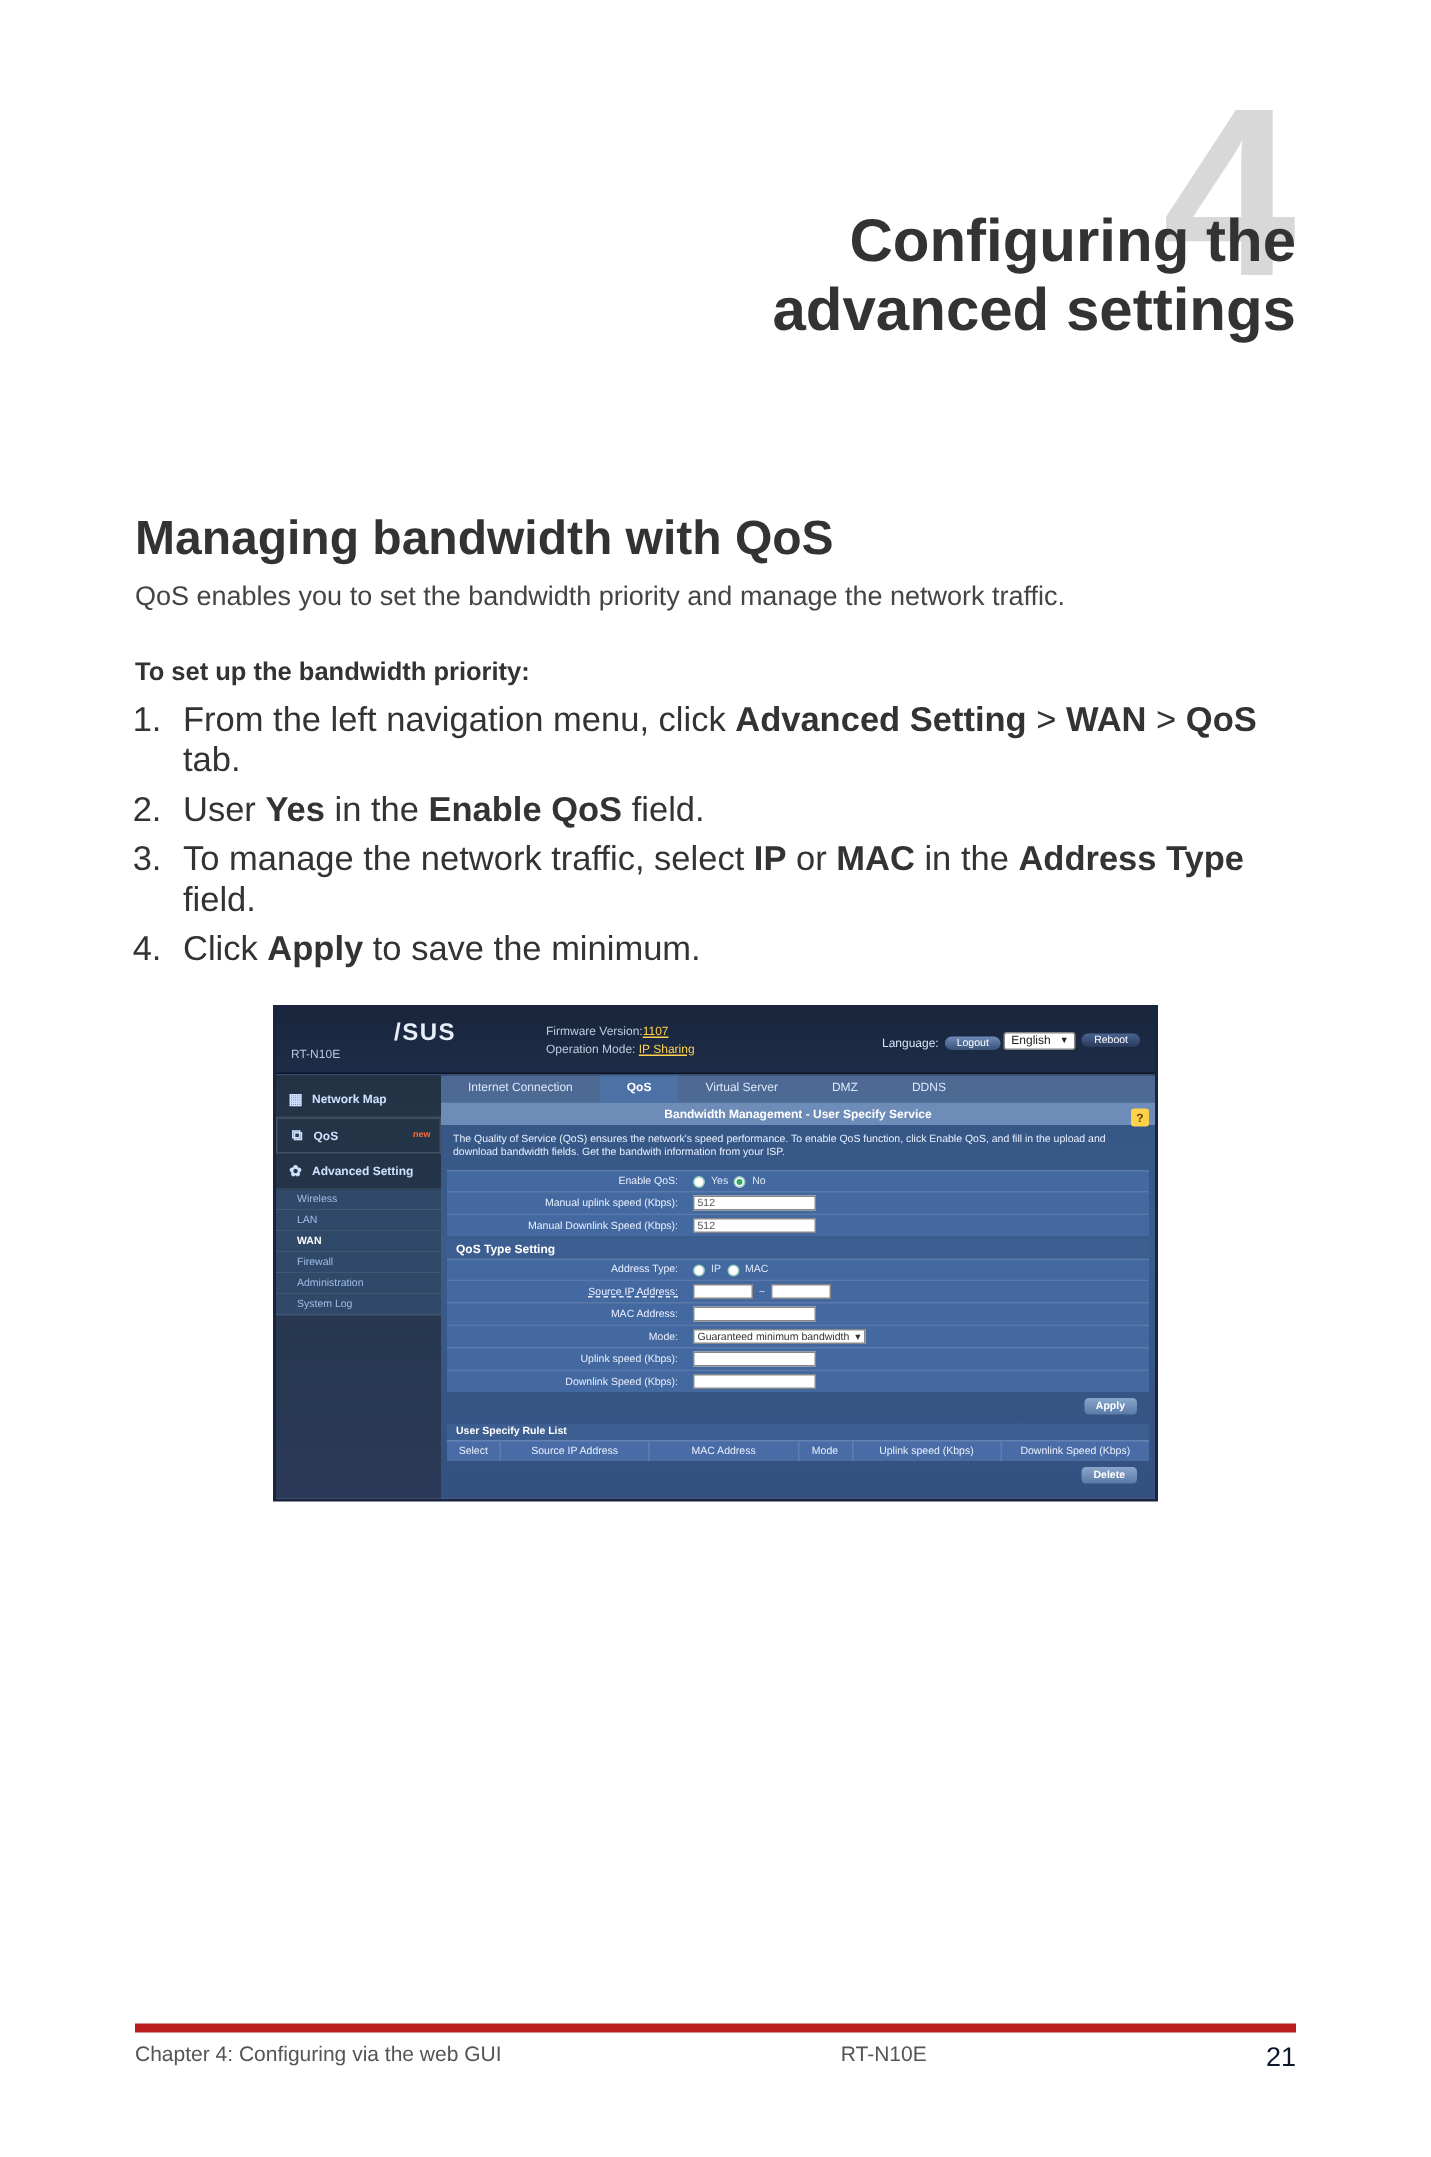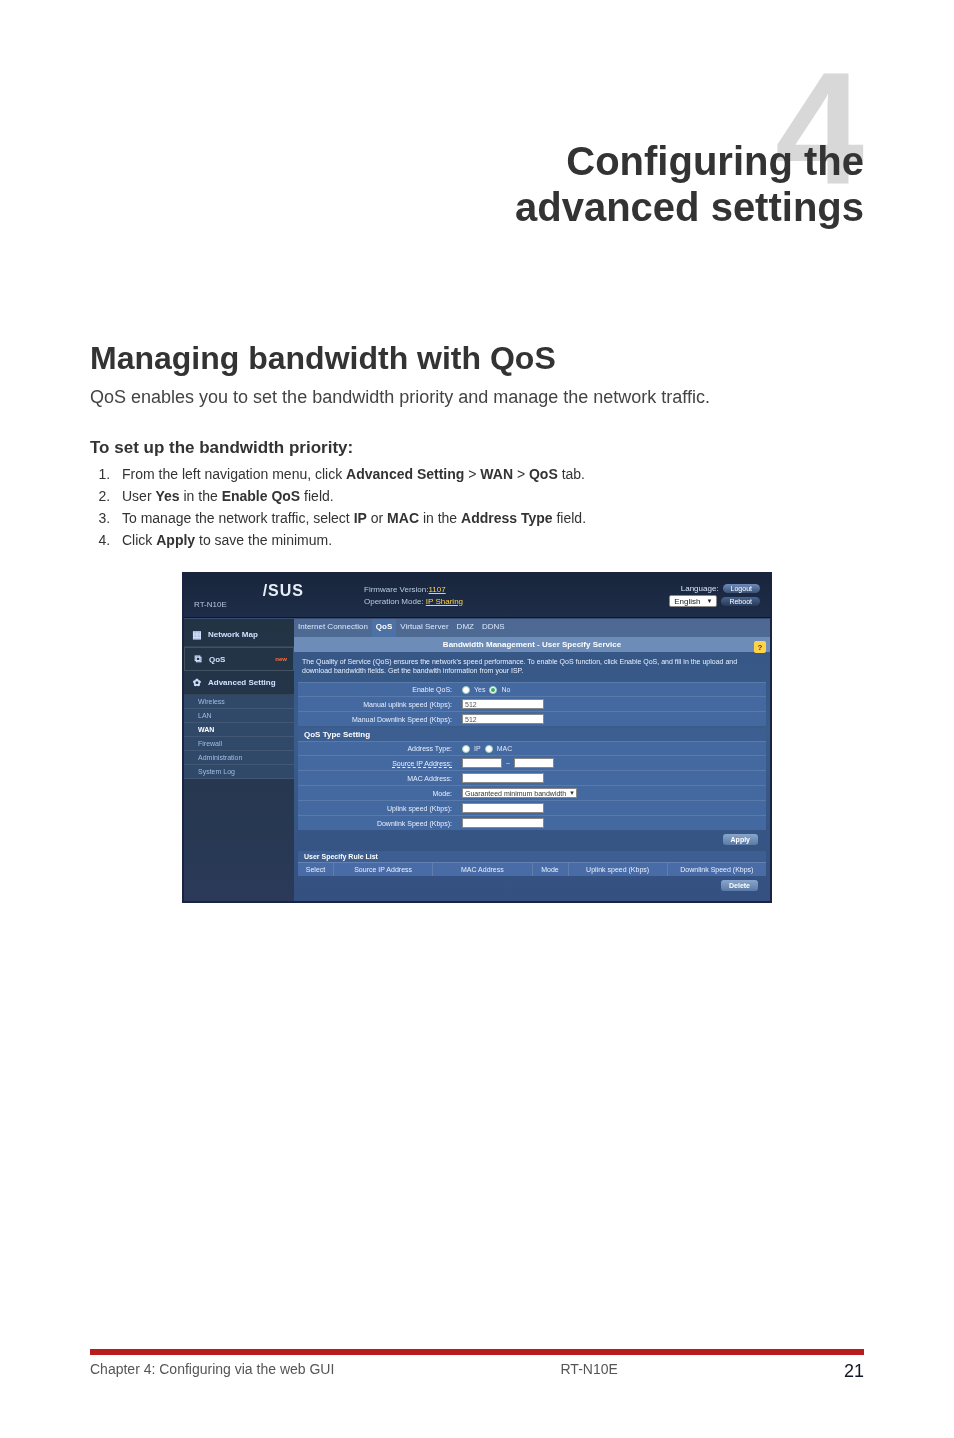--- a/index.html
+++ b/index.html
@@ -47,21 +47,21 @@
     font-size: 18px;
     color: #444;
     margin-bottom: 30px;
   }
   p.subhead {
     font-size: 17px;
     font-weight: 700;
     margin-bottom: 8px;
   }
   ol.steps {
-    font-size: 14px;
+    font-size: 23px;
     color: #333;
     margin-left: 24px;
     margin-bottom: 24px;
   }
   ol.steps li {
     margin-bottom: 6px;
     padding-left: 8px;
   }
   .b { font-weight: 700; }
 
@@ -80,21 +80,21 @@
     height: 44px;
     padding: 0 10px;
     background: linear-gradient(#18253c, #1e2d48);
     border-bottom: 1px solid #0d1628;
   }
   .ss-logo { flex: 0 0 110px; }
   .ss-logo-brand { font-weight: 900; font-size: 16px; letter-spacing: 1px; color: #e8eef8; text-align: right; }
   .ss-logo-model { font-size: 8px; color: #b8c6de; }
   .ss-meta { flex: 1; font-size: 8px; color: #bcd; line-height: 1.4; padding-left: 60px; }
   .ss-meta .lnk { color: #ffd24a; text-decoration: underline; }
-  .ss-lang { flex: 0 0 150px; display:flex; flex-direction:column; gap:2px; align-items:flex-end; }
+  .ss-lang { flex: 0 0 150px; display:flex; flex-direction:row; gap:2px; align-items:flex-end; }
   .ss-lang-row { display:flex; align-items:center; gap:4px; }
   .ss-select { background:#fff; color:#222; font-size:8px; padding:0 4px; border:1px solid #888; border-radius:2px; height:12px; display:flex; align-items:center; gap:6px; }
   .ss-select span.caret { font-size:6px; }
   .pill { display:inline-block; border-radius:10px; font-size:7px; padding:1px 8px; }
   .pill.logout { background: linear-gradient(#6e8ab8,#3a5278); color:#fff; }
   .pill.reboot { background: linear-gradient(#4a6490,#283a5a); color:#fff; }
 
   .ss-body { display:flex; border-top:1px solid #3a4c70; }
   .ss-side {
     flex: 0 0 110px;
@@ -109,21 +109,21 @@
   }
   .side-item.big { height:24px; font-weight:700; }
   .side-item.sub { background:#314968; height:14px; font-size:7px; color:#9fbde8; padding-left:14px; }
   .side-item.sub.active { color:#fff; font-weight:700; }
   .side-item .si-icon { width:14px; height:14px; display:flex; align-items:center; justify-content:center; font-size:10px; }
   .side-item.qos { border:1px solid rgba(255,255,255,0.15); }
   .side-item .new { color:#ff6d3a; font-size:6px; font-weight:700; margin-left:auto; }
 
   .ss-main { flex:1; background:linear-gradient(#355584,#3a5d8c 40%,#345080); padding:0; position:relative; }
   .tabs { display:flex; background: rgba(255,255,255,0.12); height:18px; font-size:8px; }
-  .tab { padding:3px 4px; color:#dbe8fb; }
+  .tab { padding:3px 18px; color:#dbe8fb; }
   .tab.active { background:#4b71a5; color:#fff; font-weight:700; }
 
   .panel-title { background:#6d8cb8; color:#fff; text-align:center; font-size:8px; padding:3px 0; font-weight:700; }
   .help-icon { position:absolute; right:4px; top:22px; width:12px; height:12px; background:#ffd24a; color:#5a3b00; font-weight:700; border-radius:2px; display:flex; align-items:center; justify-content:center; font-size:8px; }
   .panel-desc { font-size:7px; color:#e8f0ff; padding:5px 8px; line-height:1.3; }
 
   .form-sec { margin:2px 4px; }
   .sec-hdr { background:#3d5e90; color:#fff; font-size:8px; font-weight:700; padding:2px 6px; }
   .frow { display:flex; align-items:center; border-top:1px solid rgba(255,255,255,0.12); background:#4468a0; }
   .flabel { flex:0 0 160px; text-align:right; color:#e8f0ff; font-size:7px; padding:3px 6px; }

